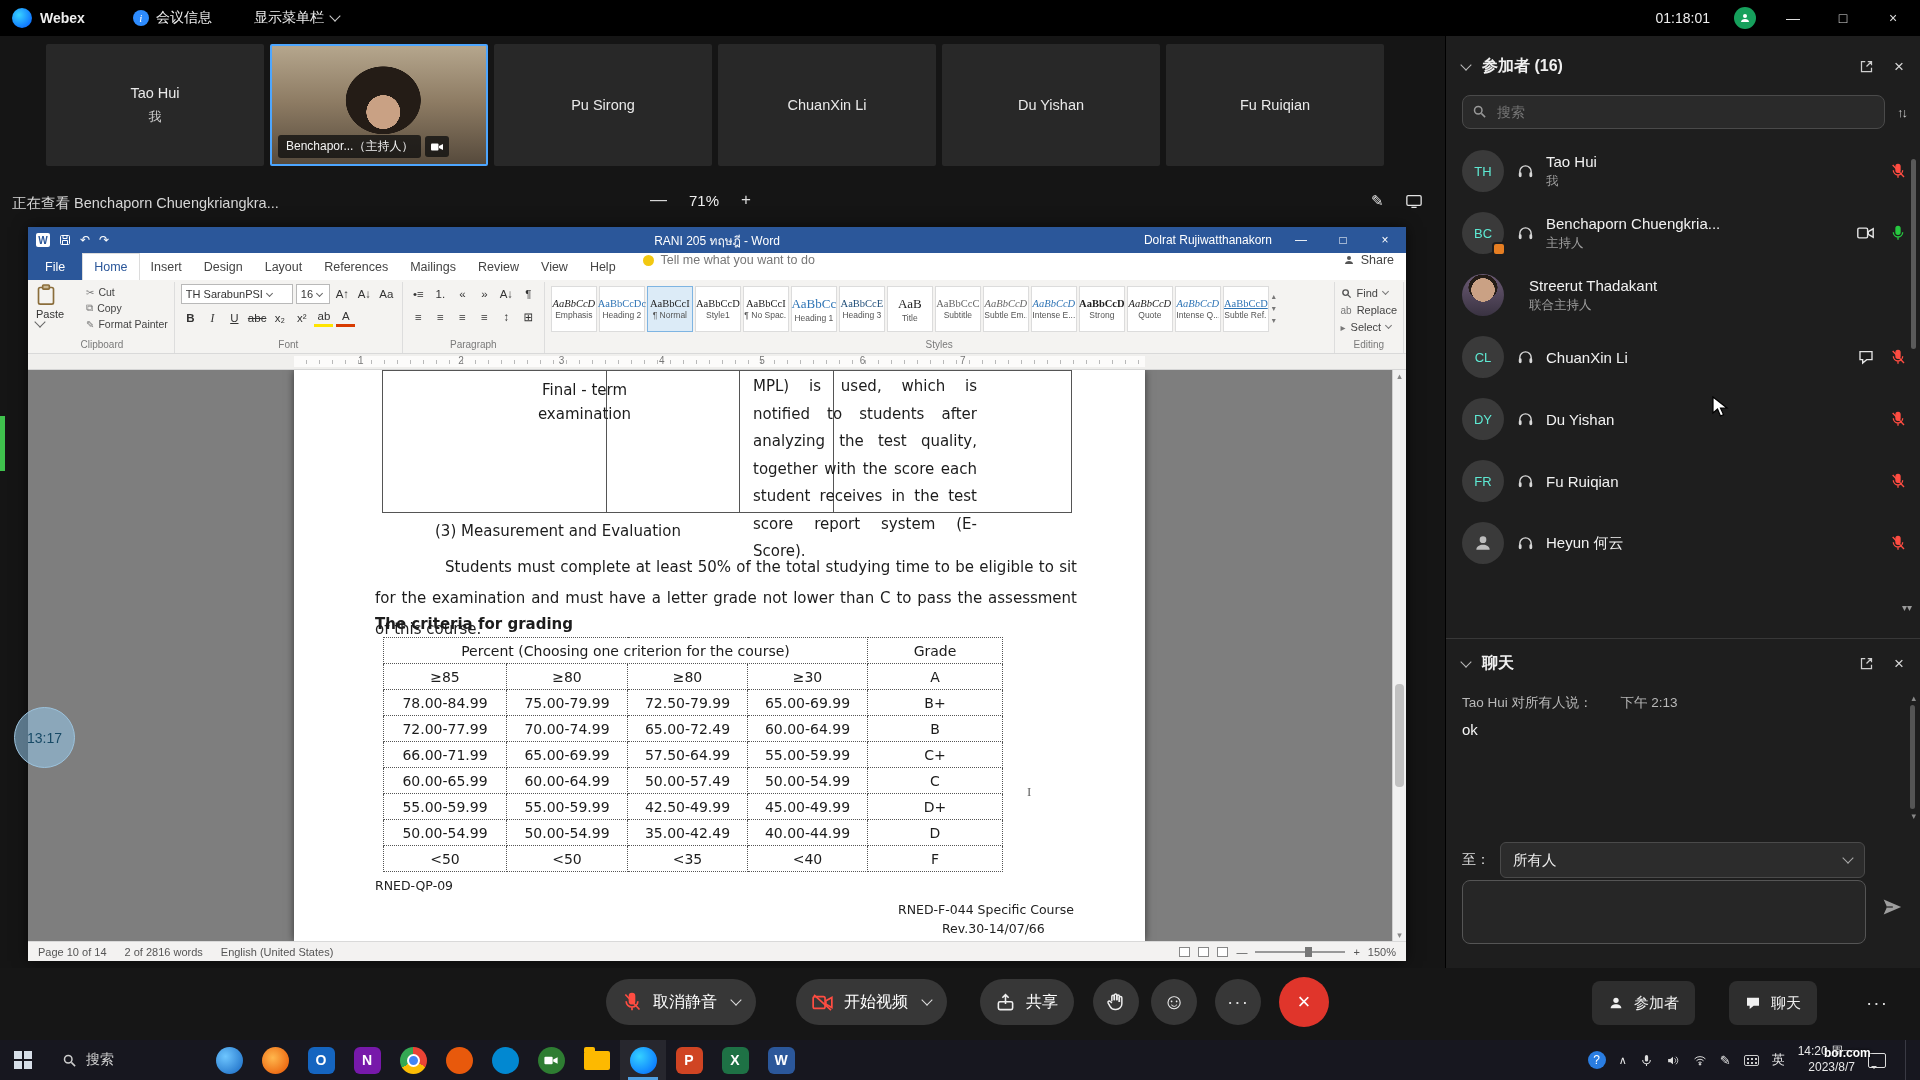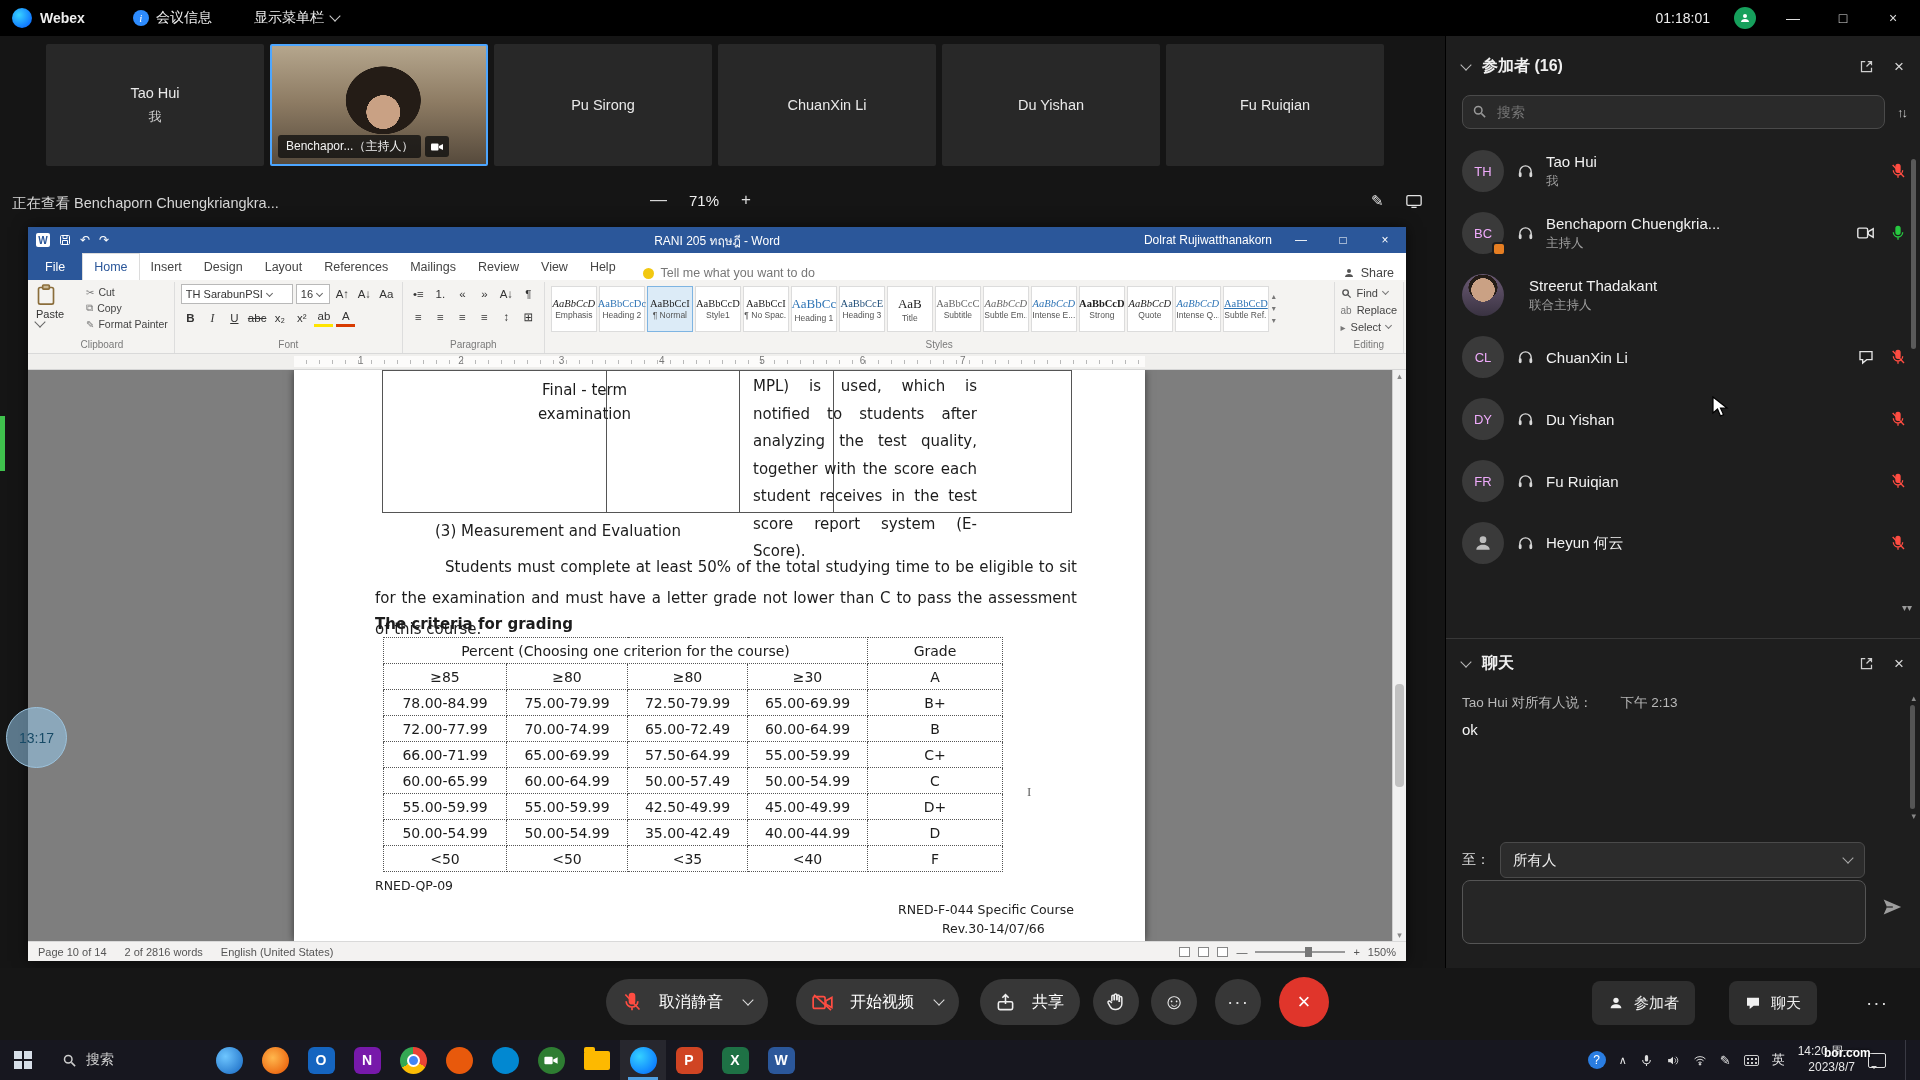--- a/index.html
+++ b/index.html
@@ -39,21 +39,21 @@
 .annoicons{position:absolute;left:1371px;top:6px;display:flex;gap:22px;color:#e4e4e4;font-size:15px;align-items:center}
 
 
 #word{position:absolute;left:28px;top:191px;width:1378px;height:734px;display:flex;flex-direction:column;box-shadow:0 0 14px rgba(0,0,0,.6);font-family:"Liberation Sans",sans-serif}
 .w-title{height:26px;background:#2b579a;color:#fff;display:flex;align-items:center;font-size:12px;position:relative;flex-shrink:0}
 .qat{display:flex;align-items:center;gap:9px;margin-left:8px}
 .wicon{width:14px;height:14px;background:#fff;color:#2b579a;font-size:10px;font-weight:bold;display:flex;align-items:center;justify-content:center;border-radius:2px}
 .w-doc-title{position:absolute;left:0;right:0;text-align:center;pointer-events:none}
 .w-tright{margin-left:auto;display:flex;align-items:center;gap:16px;margin-right:8px}
 .w-winbtn{width:26px;text-align:center;font-size:12px}
-.w-tabs{height:27px;background:#fff;display:flex;align-items:flex-end;font-size:12.5px;color:#444;flex-shrink:0}
+.w-tabs{height:27px;background:#fff;display:flex;align-items:flex-start;font-size:12.5px;color:#444;flex-shrink:0}
 .w-file{background:#2b579a;color:#fff;height:100%;padding:0 17px;display:flex;align-items:center}
 .w-tab{height:100%;padding:0 11px;display:flex;align-items:center}
 .w-tab.active{color:#2b579a;border:1px solid #dcdcdc;border-bottom:none;background:#fff}
 .tellme{display:flex;align-items:center;gap:7px;margin-left:16px;color:#777}
 .bulb{width:11px;height:11px;border-radius:50%;background:#f2c811}
 .w-share{margin-left:auto;display:flex;align-items:center;gap:6px;margin-right:12px;color:#444}
 .w-ribbon{height:74px;background:#f4f3f1;border-bottom:1px solid #d9d9d9;display:flex;padding:2px 2px 0 2px;flex-shrink:0}
 .grp{display:flex;flex-direction:column;border-right:1px solid #ddd;padding:2px 6px 0 6px}
 .grp-label{margin-top:auto;text-align:center;font-size:10px;color:#7a7a7a;padding:2px 0 3px}
 .grp-body{display:flex;gap:6px}
@@ -116,21 +116,21 @@
 .ptitle{font-size:16px;font-weight:bold;color:#f0f0f0}
 .phicons{margin-left:auto;display:flex;align-items:center;gap:20px;color:#cfcfcf}
 .xbtn{font-size:17px;color:#d6d6d6}
 .searchrow{display:flex;align-items:center;gap:12px;padding:10px 14px 0 16px}
 .searchwrap{position:relative;flex:1}
 .searchwrap input{width:100%;height:34px;background:#2a2a2a;border:1px solid #4a4a4a;border-radius:8px;color:#ddd;padding:0 10px 0 34px;font-size:14px;outline:none;font-family:inherit}
 .smag{position:absolute;left:10px;top:9px;color:#9a9a9a}
 .sort{color:#cfcfcf;font-size:13px;letter-spacing:-2px}
 #plist{margin-top:11px;height:442px;overflow:hidden}
 .prow{height:62px;display:flex;align-items:center;padding:0 14px 0 16px}
-.pav{width:42px;height:42px;border-radius:50%;background:#3a3a3a;color:#f0abfc;font-size:13px;display:flex;align-items:center;justify-content:center;position:relative;flex-shrink:0}
+.pav{width:42px;height:42px;border-radius:50%;background:#3a3a3a;color:#5eead4;font-size:13px;display:flex;align-items:center;justify-content:center;position:relative;flex-shrink:0}
 .pav.photo{background:radial-gradient(circle 13px at 50% 38%,#caa184 0 90%,transparent 91%),radial-gradient(ellipse 17px 15px at 50% 32%,#241c16 0 85%,transparent 86%),linear-gradient(180deg,#6b5a74 0%,#3a3342 100%)}
 .badge{position:absolute;right:-2px;bottom:-2px;width:14px;height:14px;border-radius:4px;background:#e67e22;border:2px solid #1e1e1e}
 .phset{color:#d8d8d8;margin:0 12px 0 13px;flex-shrink:0}
 .pinfo{flex:1;min-width:0}
 .pname{font-size:15px;color:#f2f2f2;white-space:nowrap;overflow:hidden;text-overflow:ellipsis}
 .prole{font-size:12.5px;color:#9e9e9e;margin-top:3px}
 .picons{display:flex;align-items:center;gap:16px;margin-left:8px}
 .mic-off{color:#ff4d42}
 .mic-on{color:#27c940}
 .white-ic{color:#e6e6e6}
@@ -143,21 +143,21 @@
 .tolabel{font-size:14px;color:#ddd;white-space:nowrap}
 .todrop{flex:1;height:36px;background:#2c2c2c;border:1px solid #4a4a4a;border-radius:6px;display:flex;align-items:center;padding:0 12px;font-size:14.5px;color:#eee}
 .todrop .chev{margin-left:auto;border-color:#aaa}
 .chatinput{position:absolute;left:16px;top:241px;width:404px;height:64px;background:#262626;border:1px solid #555;border-radius:8px;color:#eee;resize:none;font-family:inherit;font-size:14px;padding:8px;outline:none}
 .sendbtn{position:absolute;right:18px;top:258px;color:#9e9e9e}
 .cscroll{position:absolute;right:5px;top:66px;width:5px;height:104px;background:#555;border-radius:3px}
 .carr{position:absolute;right:4px;color:#888;font-size:9px}
 
 
 #controlbar{position:absolute;left:0;top:968px;width:1920px;height:72px;background:#161616}
-.pill{position:absolute;top:11px;height:46px;border-radius:23px;background:#373737;display:flex;align-items:center;color:#fff;font-size:16px;padding:0 16px;gap:17px}
+.pill{position:absolute;top:11px;height:46px;border-radius:23px;background:#373737;display:flex;align-items:center;color:#fff;font-size:16px;padding:0 16px;gap:11px}
 .pill .chev{border-color:#ddd;margin-left:4px}
 .circle{position:absolute;top:11px;width:46px;height:46px;border-radius:50%;background:#373737;display:flex;align-items:center;justify-content:center;color:#eee}
 .circle.red{background:#e0352b;width:50px;height:50px;top:9px}
 .sideBtn{position:absolute;top:13px;height:44px;border-radius:8px;background:#2e2e2e;display:flex;align-items:center;gap:10px;padding:0 16px;font-size:15px;color:#f0f0f0}
 .dots{font-size:19px;letter-spacing:1px;color:#ddd}
 
 
 #taskbar{position:absolute;left:0;top:1040px;width:1920px;height:40px;background:#17171f;display:flex;align-items:center;color:#ddd}
 .tbslot{width:46px;height:40px;display:flex;align-items:center;justify-content:center;position:relative;flex-shrink:0}
 .winlogo{display:grid;grid-template-columns:8px 8px;grid-template-rows:8px 8px;gap:2px}
@@ -172,21 +172,21 @@
 .tray{margin-left:auto;display:flex;align-items:center;gap:13px;padding-right:10px;font-size:12px;color:#e8e8e8}
 .helpc{width:18px;height:18px;border-radius:50%;background:#2a7de1;color:#fff;font-size:12px;display:flex;align-items:center;justify-content:center}
 .kbico{width:15px;height:11px;border:1px solid #ccc;border-radius:2px;background-image:radial-gradient(#ccc 1px,transparent 1px);background-size:4px 4px;background-position:1px 1px}
 .clock{text-align:right;line-height:1.3;font-size:12px}
 .tnotif{width:18px;height:15px;border:1.5px solid #ddd;border-radius:2px;position:relative}
 .tnotif:after{content:"";position:absolute;left:2px;bottom:-5px;border:3px solid transparent;border-top-color:#ddd}
 .desksliver{width:5px;height:40px;border-left:1px solid #3a3a44;margin-left:6px}
 .tboverlay{position:absolute;left:1824px;top:1046px;color:#fff;font-weight:bold;font-size:12px;text-shadow:0 0 3px #000;z-index:5}
 
 
-#timerbubble{position:absolute;left:6px;top:707px;width:61px;height:61px;border-radius:50%;background:rgba(150,200,235,.55);border:1px solid #9cc3dd;color:#174a66;font-size:14px;display:flex;align-items:center;justify-content:center}
+#timerbubble{position:absolute;left:14px;top:707px;width:61px;height:61px;border-radius:50%;background:rgba(150,200,235,.55);border:1px solid #9cc3dd;color:#174a66;font-size:14px;display:flex;align-items:center;justify-content:center}
 #greenline{position:absolute;left:0;top:416px;width:5px;height:55px;background:#3fc24d}
 #cursor{position:absolute;left:1712px;top:396px}
 </style>
 </head>
 <body>
 
 <div id="root">
 
   <header id="topbar">
     <span class="wx-logo"></span>

